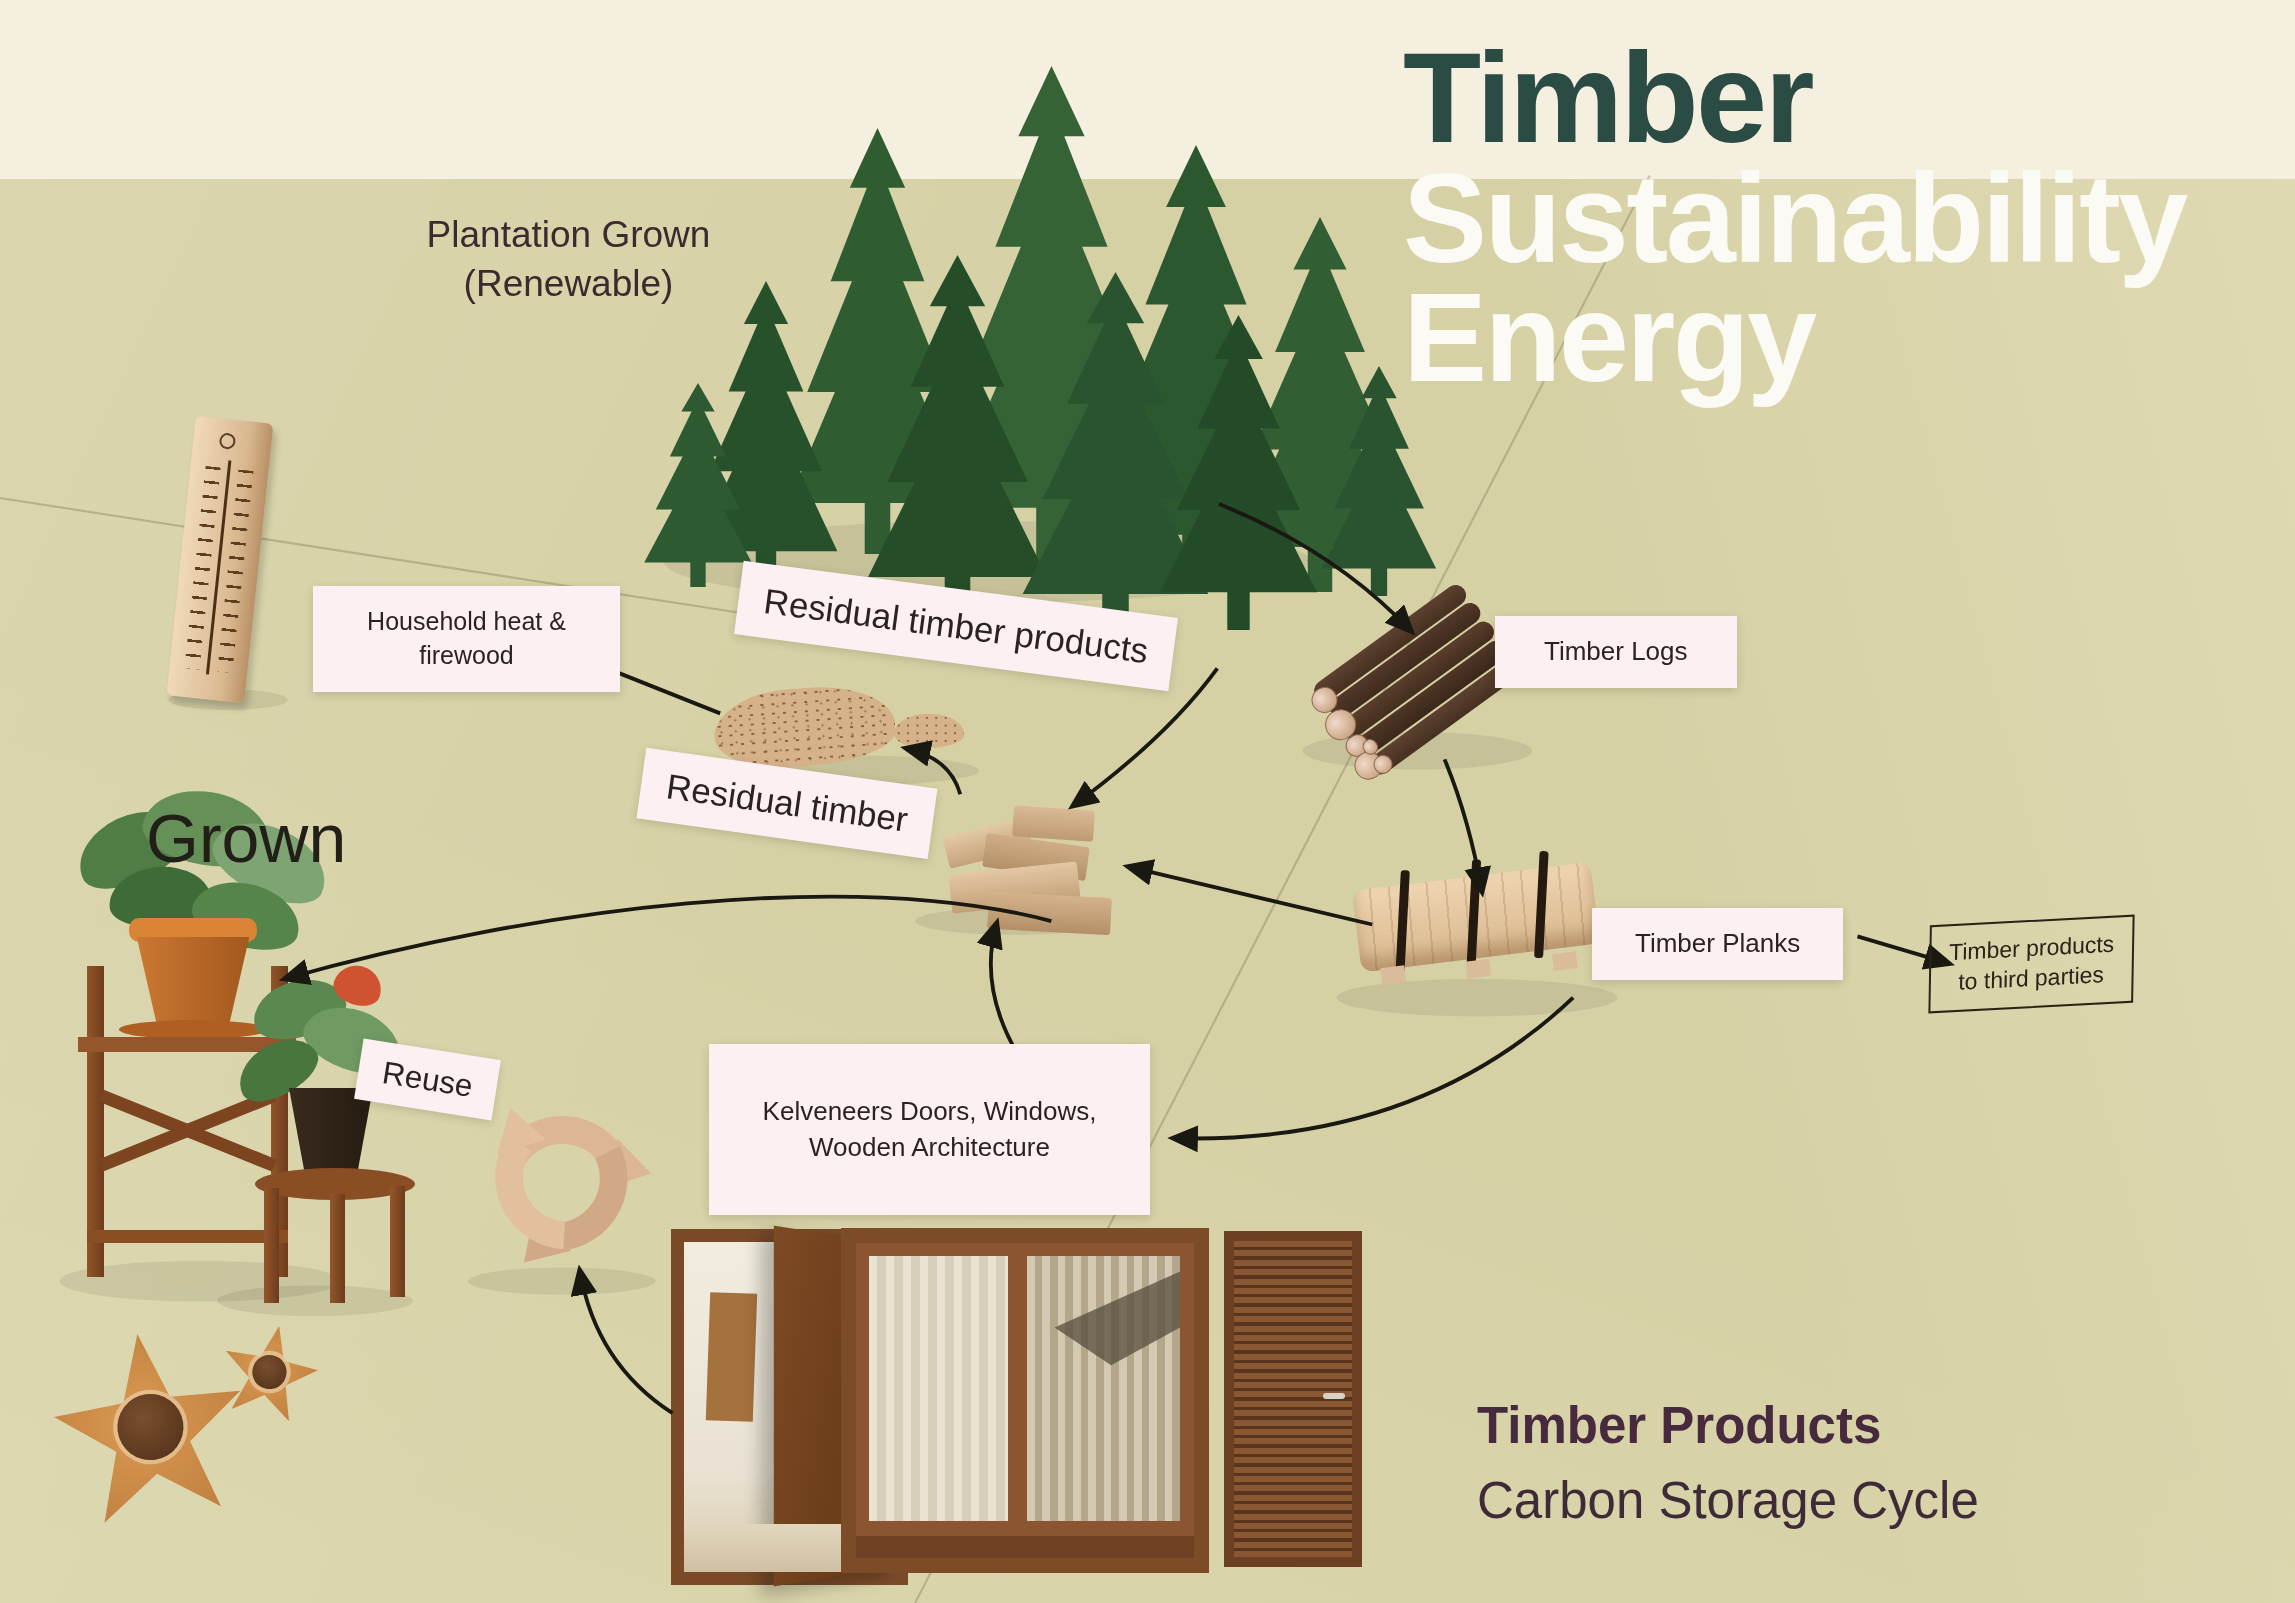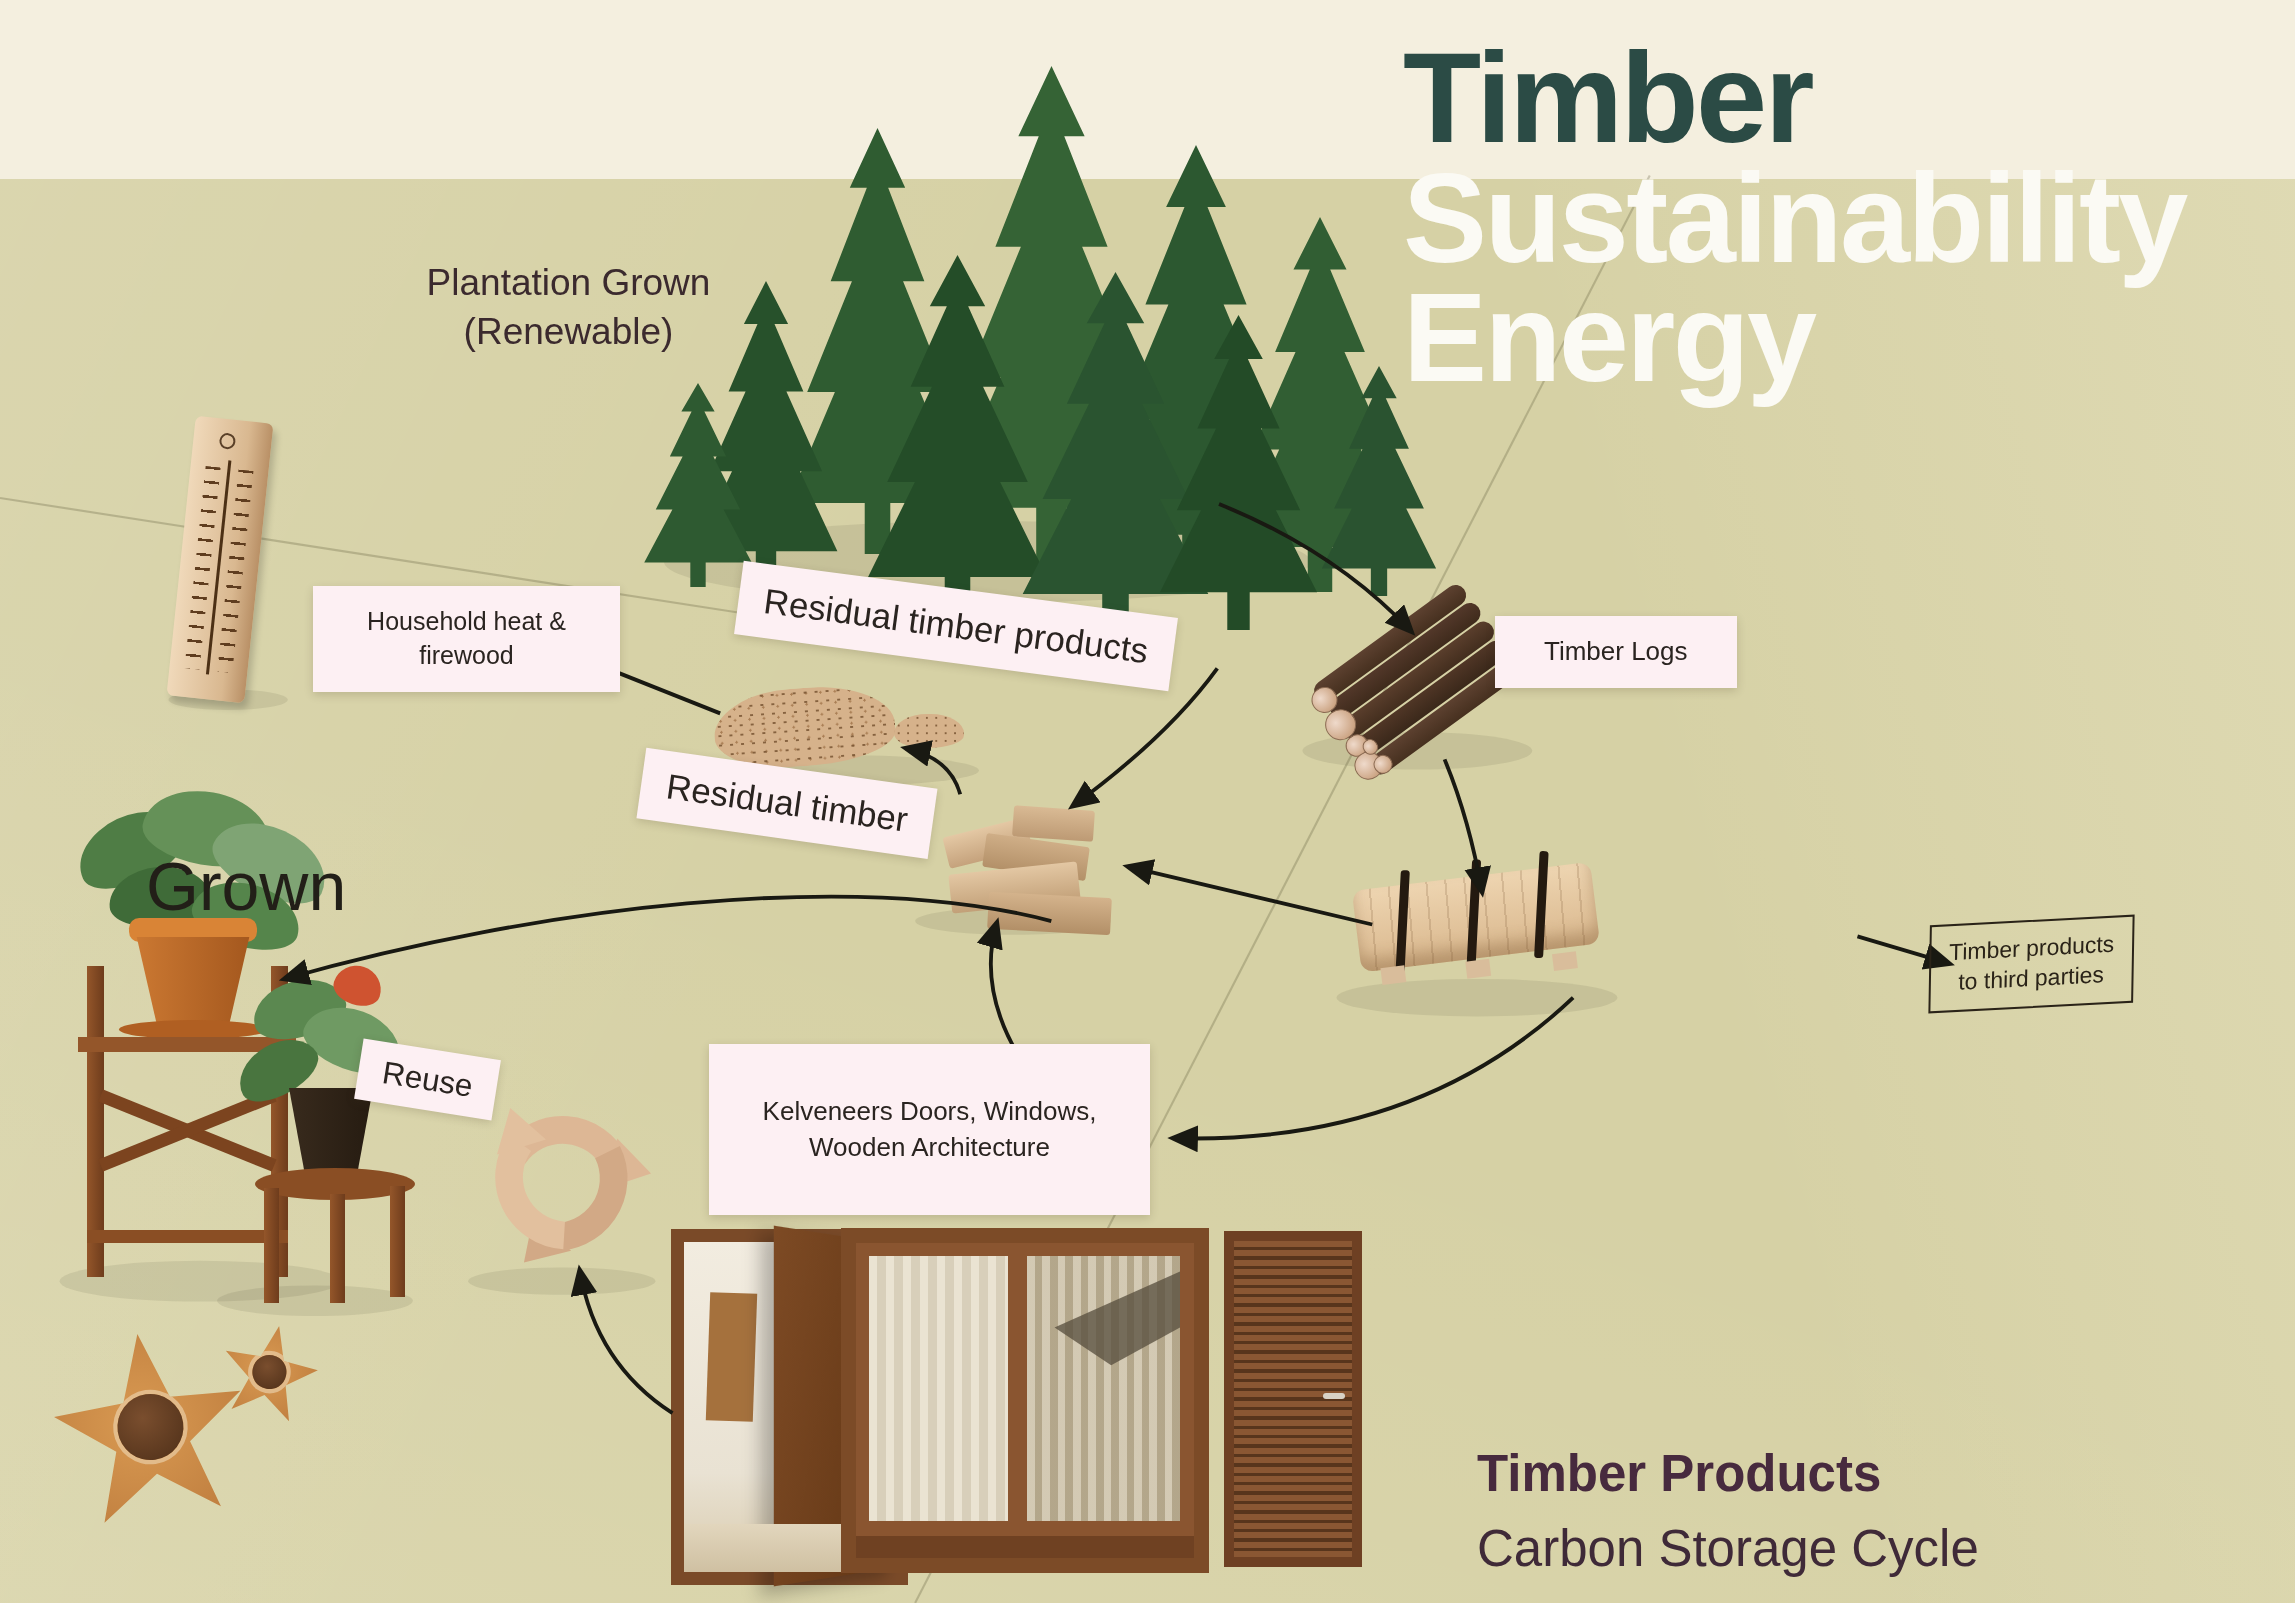--- a/index.html
+++ b/index.html
@@ -17,21 +17,21 @@
       linear-gradient(20deg, rgba(255,253,240,0.12) 0%, rgba(255,255,255,0) 45%);
   }
   svg.layer{left:0;top:0;width:2295px;height:1603px;pointer-events:none;}
   #shadow-layer{z-index:1;}
   #arrow-layer{z-index:4;}
   .tree{z-index:2;
     clip-path:polygon(50% 0%,63% 14%,55% 14%,72% 36%,62% 36%,83% 62%,70% 62%,92% 88%,56% 88%,56% 100%,44% 100%,44% 88%,8% 88%,30% 62%,17% 62%,38% 36%,28% 36%,45% 14%,37% 14%);
   }
   .illus{z-index:3;}
   .label{z-index:5;background:#fdf0f3;color:#2a2420;box-shadow:0 2.6px 8.5px rgba(60,50,30,0.18);}
-  .heading{z-index:5;color:#221f17;margin-top:48px;}
+  .heading{z-index:5;color:#221f17;}
   .pre{white-space:pre-line;}
   .center{text-align:center;}
   .title-block{z-index:6;left:1403px;top:37px;line-height:0.95;font-weight:bold;letter-spacing:-2.6px;}
   .title-line1{color:#2b4b45;font-size:128px;}
   .title-line23{color:#fbfaf4;font-size:126px;}
   
   .log-bar{position:absolute;border-radius:11px;}
   .log-end{position:absolute;border-radius:50%;background:radial-gradient(circle at 40% 35%,#efdacb,#cda686 70%,#b08a6a);border:1.7px solid #8a6a52;}
   
   .star{clip-path:polygon(50% 0%,62% 34%,98% 36%,69% 58%,80% 93%,50% 72%,20% 93%,31% 58%,2% 36%,38% 34%);
@@ -230,20 +230,21 @@
     <div class="title-line23">Energy</div>
   </div>
 
   <div class="abs heading pre center" style="left:364px;top:211px;width:409px;font-size:37px;font-weight:500;color:#3b2a2e;line-height:1.32;z-index:5;">Plantation Grown
 (Renewable)</div>
   <div class="abs heading" style="left:146px;top:799px;font-size:68px;font-weight:500;color:#221f18;z-index:5;">Grown</div>
   <div class="abs heading" style="left:1477px;top:1396px;font-size:51px;font-weight:bold;color:#472a3e;z-index:5;">Timber Products</div>
   <div class="abs heading" style="left:1477px;top:1471px;font-size:51px;font-weight:normal;color:#3f2a38;z-index:5;">Carbon Storage Cycle</div>
 
   <div class="abs label" style="left:1495px;top:616px;padding:20.4px 49px;font-size:26px;">Timber Logs</div>
+  <div class="abs label" style="left:1592px;top:908px;padding:20.4px 43px;font-size:26px;">Timber Planks</div>
   <div class="abs label" style="left:737px;top:589px;padding:17px 25.5px;font-size:35px;transform:rotate(7.5deg);">Residual timber products</div>
   <div class="abs label" style="left:640px;top:768px;padding:15.3px 25.5px;font-size:35px;transform:rotate(8deg);">Residual timber</div>
   <div class="abs label pre center" style="left:313px;top:586px;width:307px;padding:19px 0;font-size:25px;line-height:1.35;box-sizing:border-box;">Household heat &amp;
 firewood</div>
   <div class="abs label" style="left:358px;top:1049px;padding:12px 24px;font-size:31.5px;transform:rotate(9deg);">Reuse</div>
   <div class="abs label pre center" style="left:709px;top:1044px;width:441px;padding:49px 0;font-size:26px;line-height:1.4;box-sizing:border-box;">Kelveneers Doors, Windows,
 Wooden Architecture</div>
   <div class="abs stamp pre center" style="left:1929px;top:920px;width:194px;padding:12px 3.4px;font-size:23px;line-height:1.3;transform:rotate(-3deg) skewX(-4deg);">Timber products
 to third parties</div>
 

